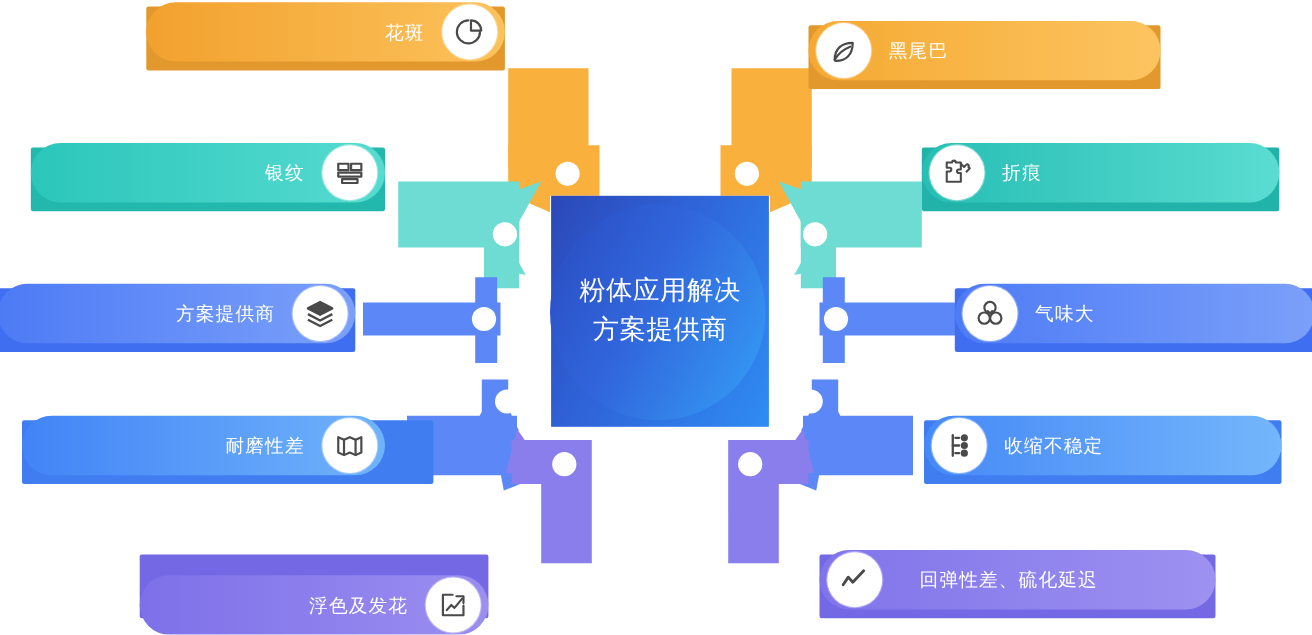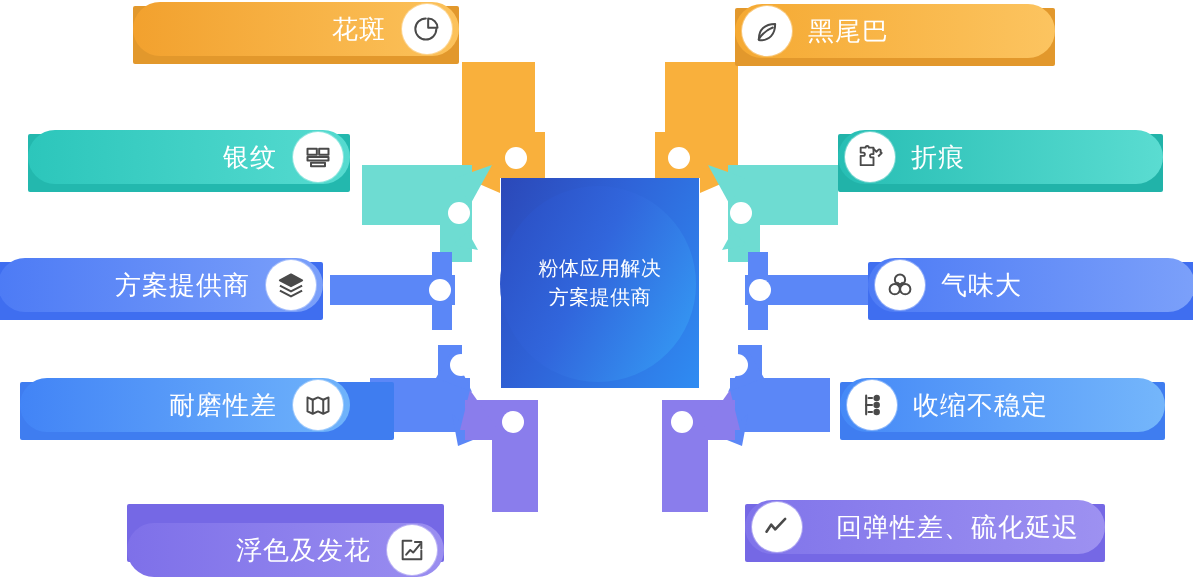--- a/index.html
+++ b/index.html
@@ -40,21 +40,21 @@
   }
   .hub-label{
     position:absolute;
     left:0; top:0;
     width:198px; height:210px;
     display:flex;
     flex-direction:column;
     align-items:center;
     justify-content:center;
     color:#ffffff;
-    font-size:20px;
+    font-size:24px;
     line-height:1.45;
     letter-spacing:.5px;
     text-align:center;
     white-space:pre-line;
     z-index:2;
   }
 
   
   .pill{
     position:absolute;
@@ -74,21 +74,21 @@
     position:absolute;
     top:0;
     height:54px;
     border-radius:27px;
     display:flex;
     align-items:center;
     box-sizing:border-box;
   }
   .pill-text{
     color:#ffffff;
-    font-size:26px;
+    font-size:17px;
     letter-spacing:1px;
     white-space:nowrap;
   }
   .badge{
     width:50px;height:50px;
     border-radius:50%;
     background:#ffffff;
     display:flex;
     align-items:center;
     justify-content:center;
@@ -194,21 +194,21 @@
       <span class="pill-text">花斑</span>
       <span class="badge">
         <svg width="28" height="28" viewBox="0 0 24 24" fill="none" stroke="#4a4a4a" stroke-width="1.7" stroke-linecap="round" stroke-linejoin="round">
           <path d="M11 3a9 9 0 1 0 9 9"></path>
           <path d="M13 3v8h8a8 8 0 0 0-8-8z"></path>
         </svg>
       </span>
     </div>
   </div>
 
-  <div class="pill side-right" style="left:735px; top:4px; width:320px;">
+  <div class="pill side-right" style="left:735px; top:19px; width:320px;">
     <div class="pill-back" style="background:#e2982c;"></div>
     <div class="pill-body" style="left:0;width:320px;background:linear-gradient(90deg,#f5a932 0%,#fcc460 100%);">
       <span class="badge">
         <svg width="28" height="28" viewBox="0 0 24 24" fill="none" stroke="#4a4a4a" stroke-width="1.7" stroke-linecap="round" stroke-linejoin="round">
           <path d="M5 19c0-8 5-13 14-13 0 9-5 14-13 14-1.5 0-1-1-1-1z"></path>
           <path d="M5 19C8 14 12 11 17 9"></path>
         </svg>
       </span>
       <span class="pill-text">黑尾巴</span>
     </div>

